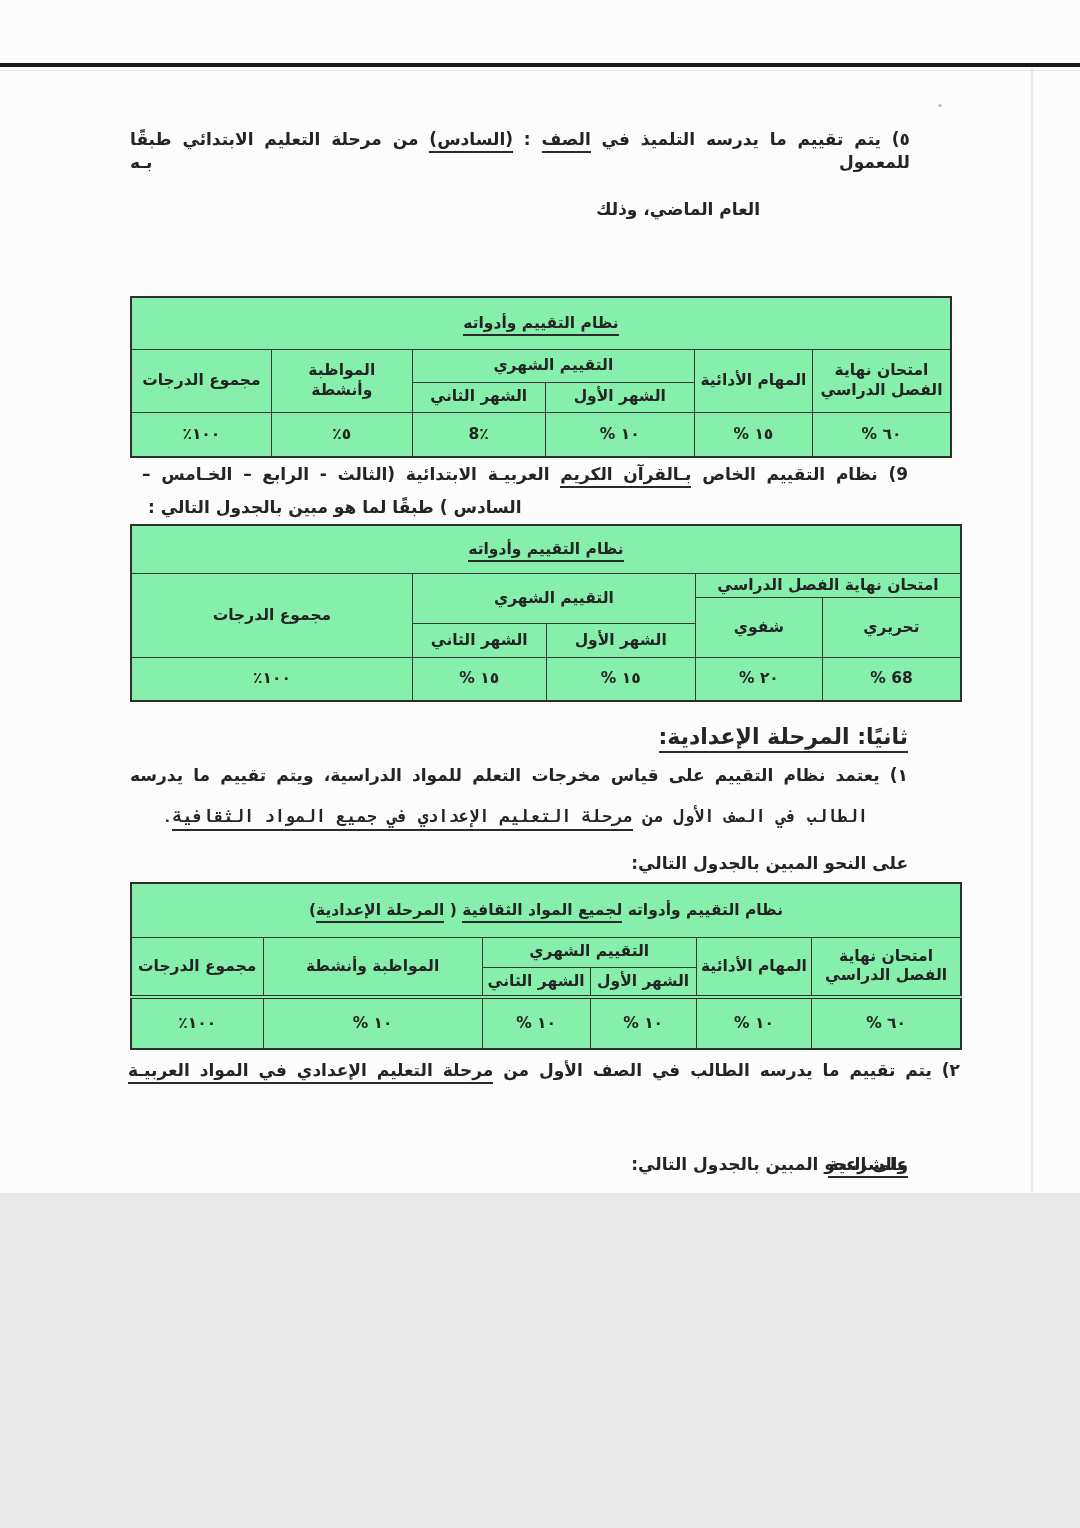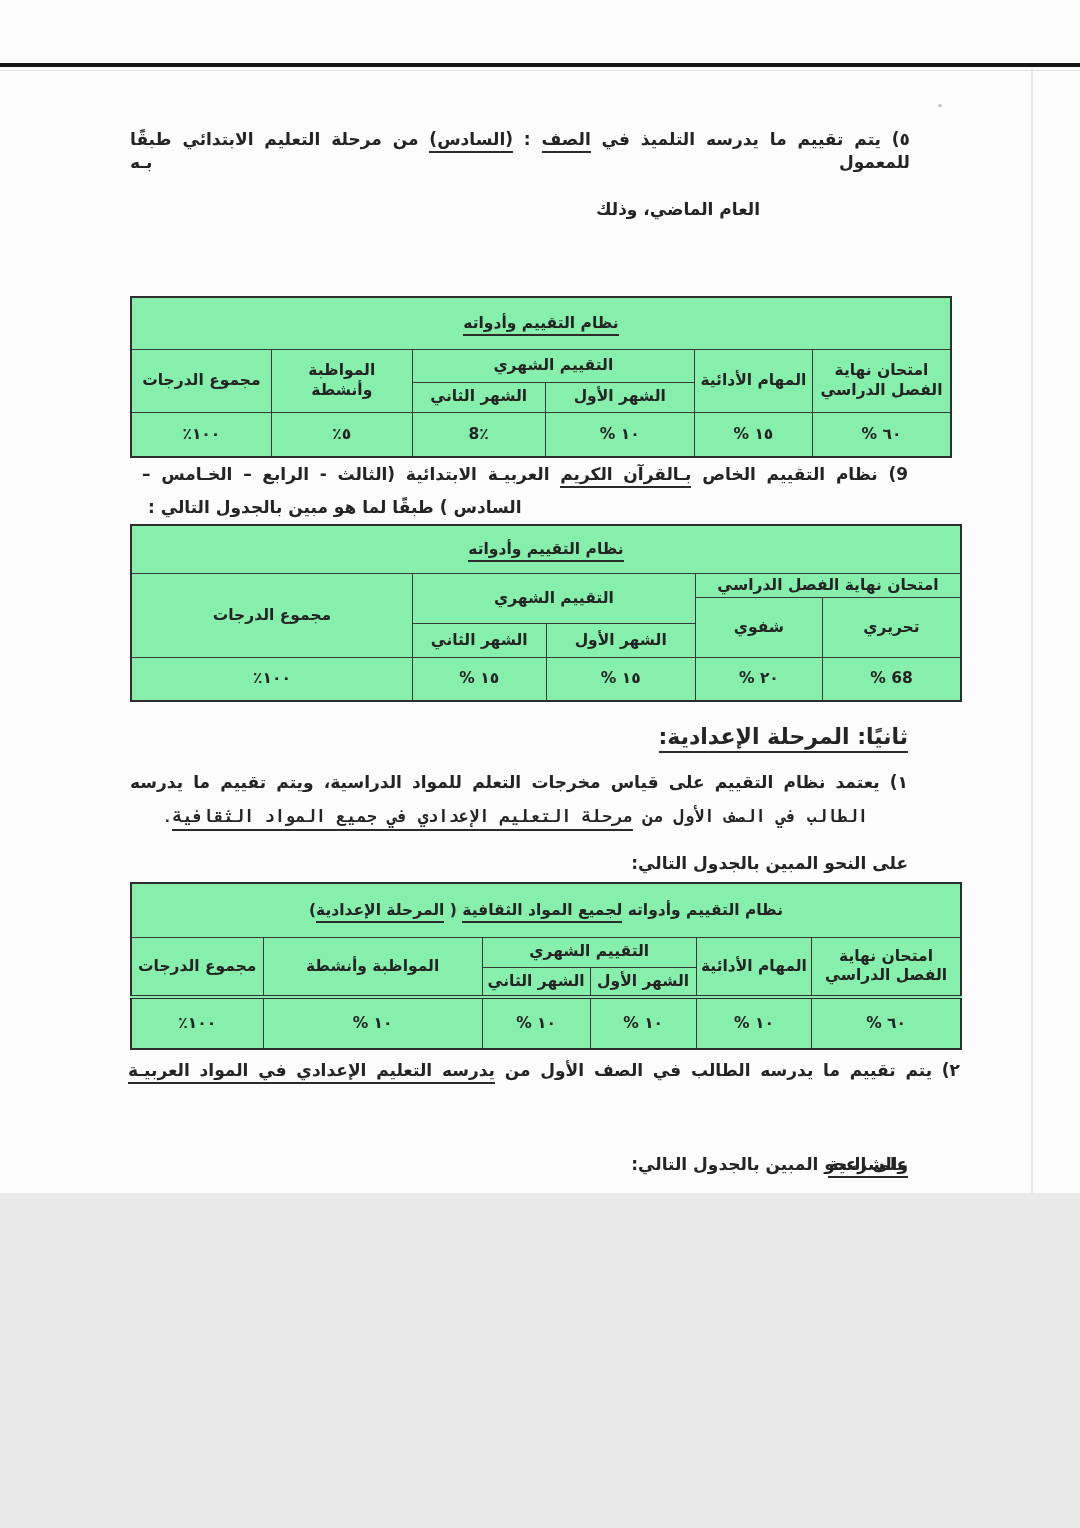--- a/index.html
+++ b/index.html
@@ -26,21 +26,21 @@
   }
   .j{white-space:normal;text-align:justify;text-align-last:justify;}
   .u{border-bottom:2px solid #2b2b2b;padding-bottom:2px;}
 
   .pos-p5l1{top:128px;right:170px;left:130px;}
   .pos-p5l2{top:198px;right:320px;}
   .pos-p5l3{top:245px;right:170px;}
   .pos-p6l1{top:463px;right:172px;left:142px;}
   .pos-p6l2{top:496px;left:148px;direction:rtl;}
   .pos-s2h {top:722px;right:172px;font-size:22px;}
-  .pos-p1l1{top:764px;right:172px;left:130px;margin-top:7px;}
+  .pos-p1l1{top:764px;right:172px;left:130px;}
   .pos-p1l2{top:807px;right:212px;font-family:Liberation Mono, monospace;}
   .pos-p1l3{top:852px;right:172px;}
   .pos-p2l1{top:1059px;right:120px;left:128px;}
   .pos-p2l2{top:1108px;right:172px;margin-top:45px;}
   .pos-p2l3{top:1153px;right:172px;}
 
   .page-number{
     position:absolute;top:1340px;left:0;width:1080px;
     text-align:center;font-size:18px;font-weight:bold;
   }
@@ -190,21 +190,21 @@
       <td class="val">٦٠ %</td>
       <td class="val">١٠ %</td>
       <td class="val">١٠ %</td>
       <td class="val">١٠ %</td>
       <td class="val">١٠ %</td>
       <td class="val">١٠٠٪</td>
     </tr>
   </tbody>
     </table>
 
-  <div class="para j pos-p2l1"><span>٢) يتم تقييم ما يدرسه الطالب في الصف الأول من </span><span class="u">يدرسه التعليم الإعدادي في المواد العربيـة</span></div>
+  <div class="para j pos-p2l1"><span>٢) يتم تقييم ما يدرسه الطالب في الصف الأول من </span><span class="u">مرحلة التعليم الإعدادي في المواد العربيـة</span></div>
   <div class="para pos-p2l2"><span class="u">والشرعية</span></div>
   <div class="para pos-p2l3">على النحو المبين بالجدول التالي:</div>
 
   <div class="page-number">٦</div>
 
   <div class="speck" style="left:90px;top:1410px;width:7px;height:2px;background:#9a9a9a;"></div>
   <div class="speck" style="left:789px;top:1394px;width:3px;height:3px;"></div>
   <div class="speck" style="left:938px;top:104px;width:4px;height:3px;background:#c7c7c7;"></div>
   <div class="speck" style="left:965px;top:1360px;width:3px;height:2px;background:#c7c7c7;"></div>
 

